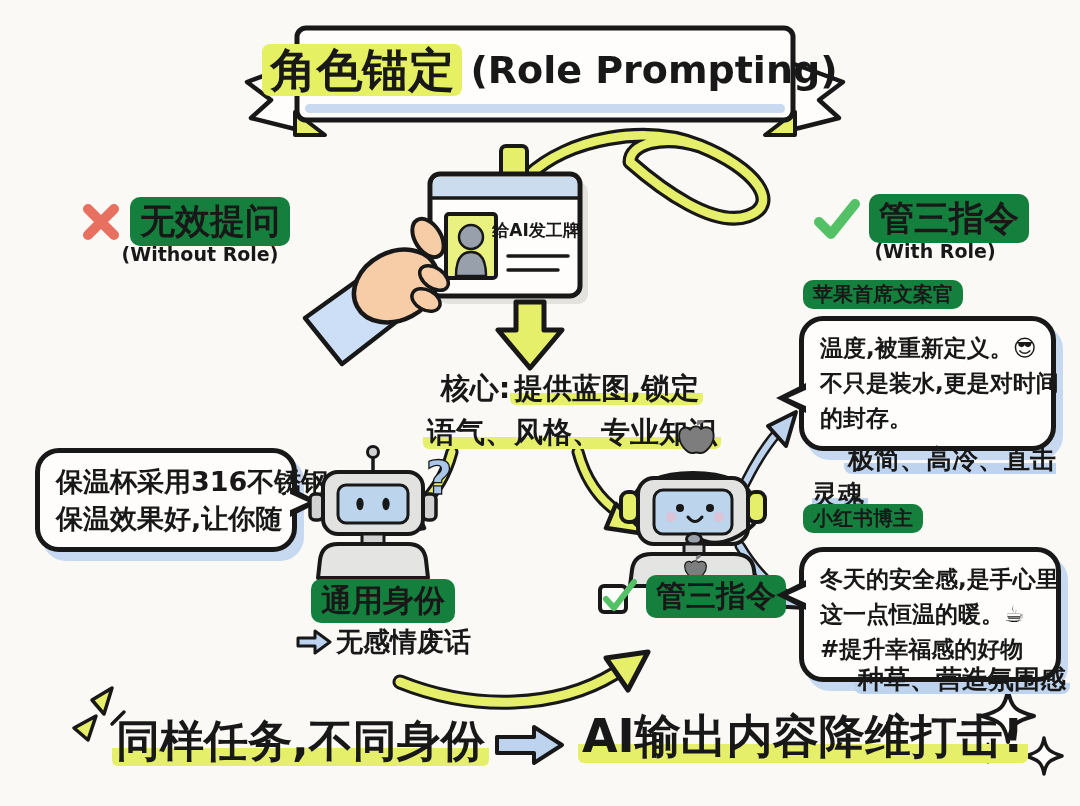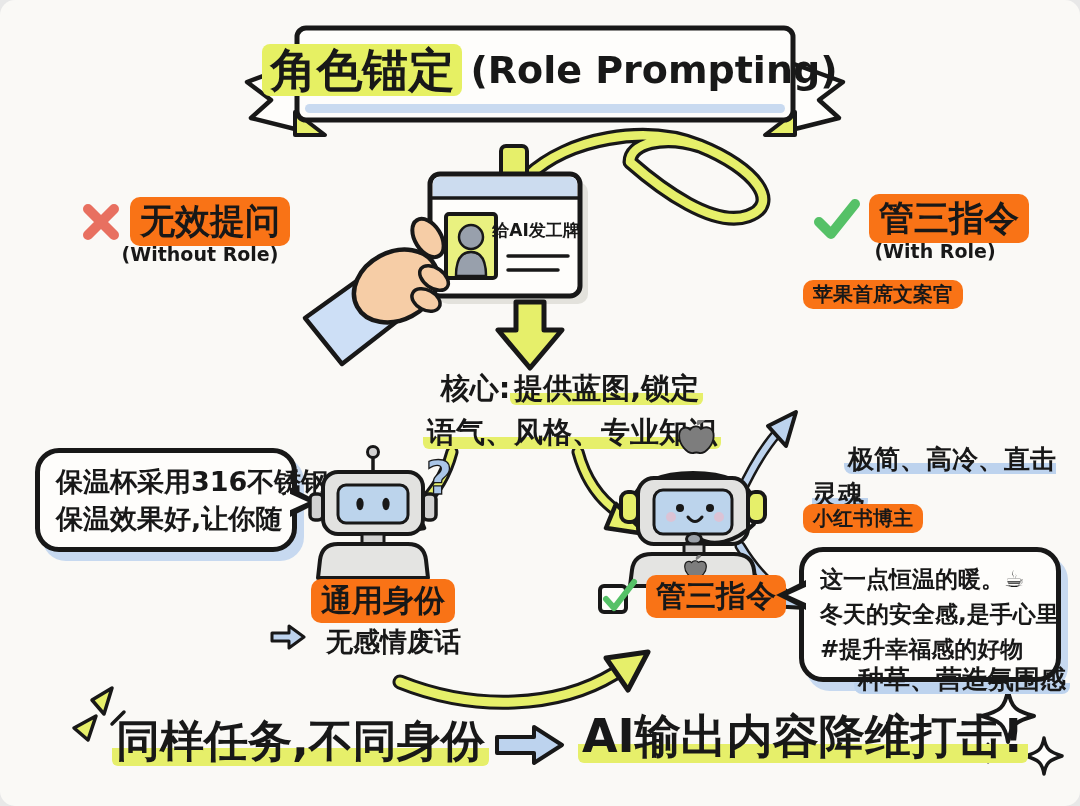--- a/index.html
+++ b/index.html
@@ -1,26 +1,25 @@
 <!DOCTYPE html>
 <html><head>
 <meta charset="utf-8">
 <style>
   html,body{margin:0;padding:0;background:#e8e8e8;}
   #canvas{
     position:relative;width:1080px;height:806px;overflow:hidden;
     background:#faf9f6;color:#181818;
     font-family:"DejaVu Sans","Liberation Sans",sans-serif;
     font-weight:700;
-    border-radius:15px;
   }
   .abs{position:absolute;}
   svg{display:block;}
   
-  .pill-y{display:inline-block;background:#f97316;border-radius:10px;padding:1px 10px;}
+  .pill-y{display:inline-block;background:#15803d;border-radius:10px;padding:1px 10px;}
   .ul-y{background:linear-gradient(to top,#e6ef6a 36%,transparent 36%);border-radius:6px;padding:0 4px;}
   .ul-b{background:linear-gradient(to top,#bdd3ee 38%,transparent 38%);border-radius:8px;padding:0 4px;margin-left:32px;}
   
   .banner-text{left:250px;top:34px;width:600px;height:72px;display:flex;align-items:center;justify-content:center;gap:8px;}
   .banner-text .hl{font-size:46px;background:#e6f063;border-radius:8px;padding:0 8px;line-height:1.15;}
   .banner-text .rest{font-size:38px;}
   
   .hdr{display:flex;align-items:center;gap:8px;}
   .hdr .lbl{font-size:35px;}
   .hdr-sub{font-size:19px;text-align:center;}
@@ -34,21 +33,21 @@
   .bubble .ln{white-space:nowrap;}
   .tailR-o{position:absolute;right:-28px;width:0;height:0;border-top:15px solid transparent;border-bottom:15px solid transparent;border-left:30px solid #181818;}
   .tailR-i{position:absolute;right:-16px;width:0;height:0;border-top:10px solid transparent;border-bottom:10px solid transparent;border-left:22px solid #fefdfb;}
   .tailL-o{position:absolute;left:-28px;width:0;height:0;border-top:15px solid transparent;border-bottom:15px solid transparent;border-right:30px solid #181818;}
   .tailL-i{position:absolute;left:-16px;width:0;height:0;border-top:10px solid transparent;border-bottom:10px solid transparent;border-right:22px solid #fefdfb;}
   .bub-left{left:35px;top:448px;width:262px;font-size:27px;line-height:37px;}
   .bub-apple{left:799px;top:316px;width:257px;font-size:23px;line-height:35px;}
   .bub-xhs{left:799px;top:547px;width:262px;font-size:23px;line-height:35px;}
   
   .rl-generic{left:311px;top:579px;font-size:31px;}
-  .rl-note{left:270px;top:624px;display:flex;gap:20px;font-size:27px;}
+  .rl-note{left:296px;top:624px;display:flex;align-items:center;gap:4px;font-size:27px;}
   .rl-role{left:596px;top:575px;display:flex;align-items:center;gap:8px;}
   .rl-role .lbl{font-size:30px;}
   
   .p-title{font-size:20px;}
   .tagline{font-size:26px;}
   
   .footer-left{left:112px;top:712px;font-size:44px;}
   .footer-right{left:578px;top:706px;font-size:46px;}
 </style>
 </head>
@@ -233,32 +232,39 @@
     <svg width="42" height="38" viewBox="0 0 42 38">
       <rect x="4" y="8" width="26" height="26" rx="4" fill="#fefdfb" stroke="#181818" stroke-width="4"></rect>
       <path d="M10,21 L18,30 L38,4" fill="none" stroke="#55c167" stroke-width="6" stroke-linecap="round" stroke-linejoin="round"></path>
     </svg>
     <span class="pill-y lbl">管三指令</span>
   </div>
 
   <div class="abs p-title" style="left:803px;top:280px">
     <span class="pill-y">苹果首席文案官</span>
   </div>
+  <div class="abs bubble bub-apple">
+    <span class="tailL-o" style="top:62px"></span>
+    <span class="tailL-i" style="top:67px"></span>
+    <div class="ln">温度,被重新定义。😎</div>
+    <div class="ln">不只是装水,更是对时间</div>
+    <div class="ln">的封存。</div>
+  </div>
   <div class="abs tagline" style="left:812px;top:442px">
     <span class="ul-b">极简、高冷、直击灵魂</span>
   </div>
 
   <div class="abs p-title" style="left:803px;top:504px">
     <span class="pill-y">小红书博主</span>
   </div>
   <div class="abs bubble bub-xhs">
     <span class="tailL-o" style="top:28px"></span>
     <span class="tailL-i" style="top:33px"></span>
+    <div class="ln">冬天的安全感,是手心里</div>
     <div class="ln">这一点恒温的暖。☕</div>
-    <div class="ln">冬天的安全感,是手心里</div>
     <div class="ln">#提升幸福感的好物</div>
   </div>
   <div class="abs tagline" style="left:822px;top:662px">
     <span class="ul-b">种草、营造氛围感</span>
   </div>
 
   <div class="abs footer-left">
     <span class="ul-y">同样任务,不同身份</span>
   </div>
   <svg class="abs" style="left:494px;top:724px" width="72" height="42" viewBox="0 0 72 42">

